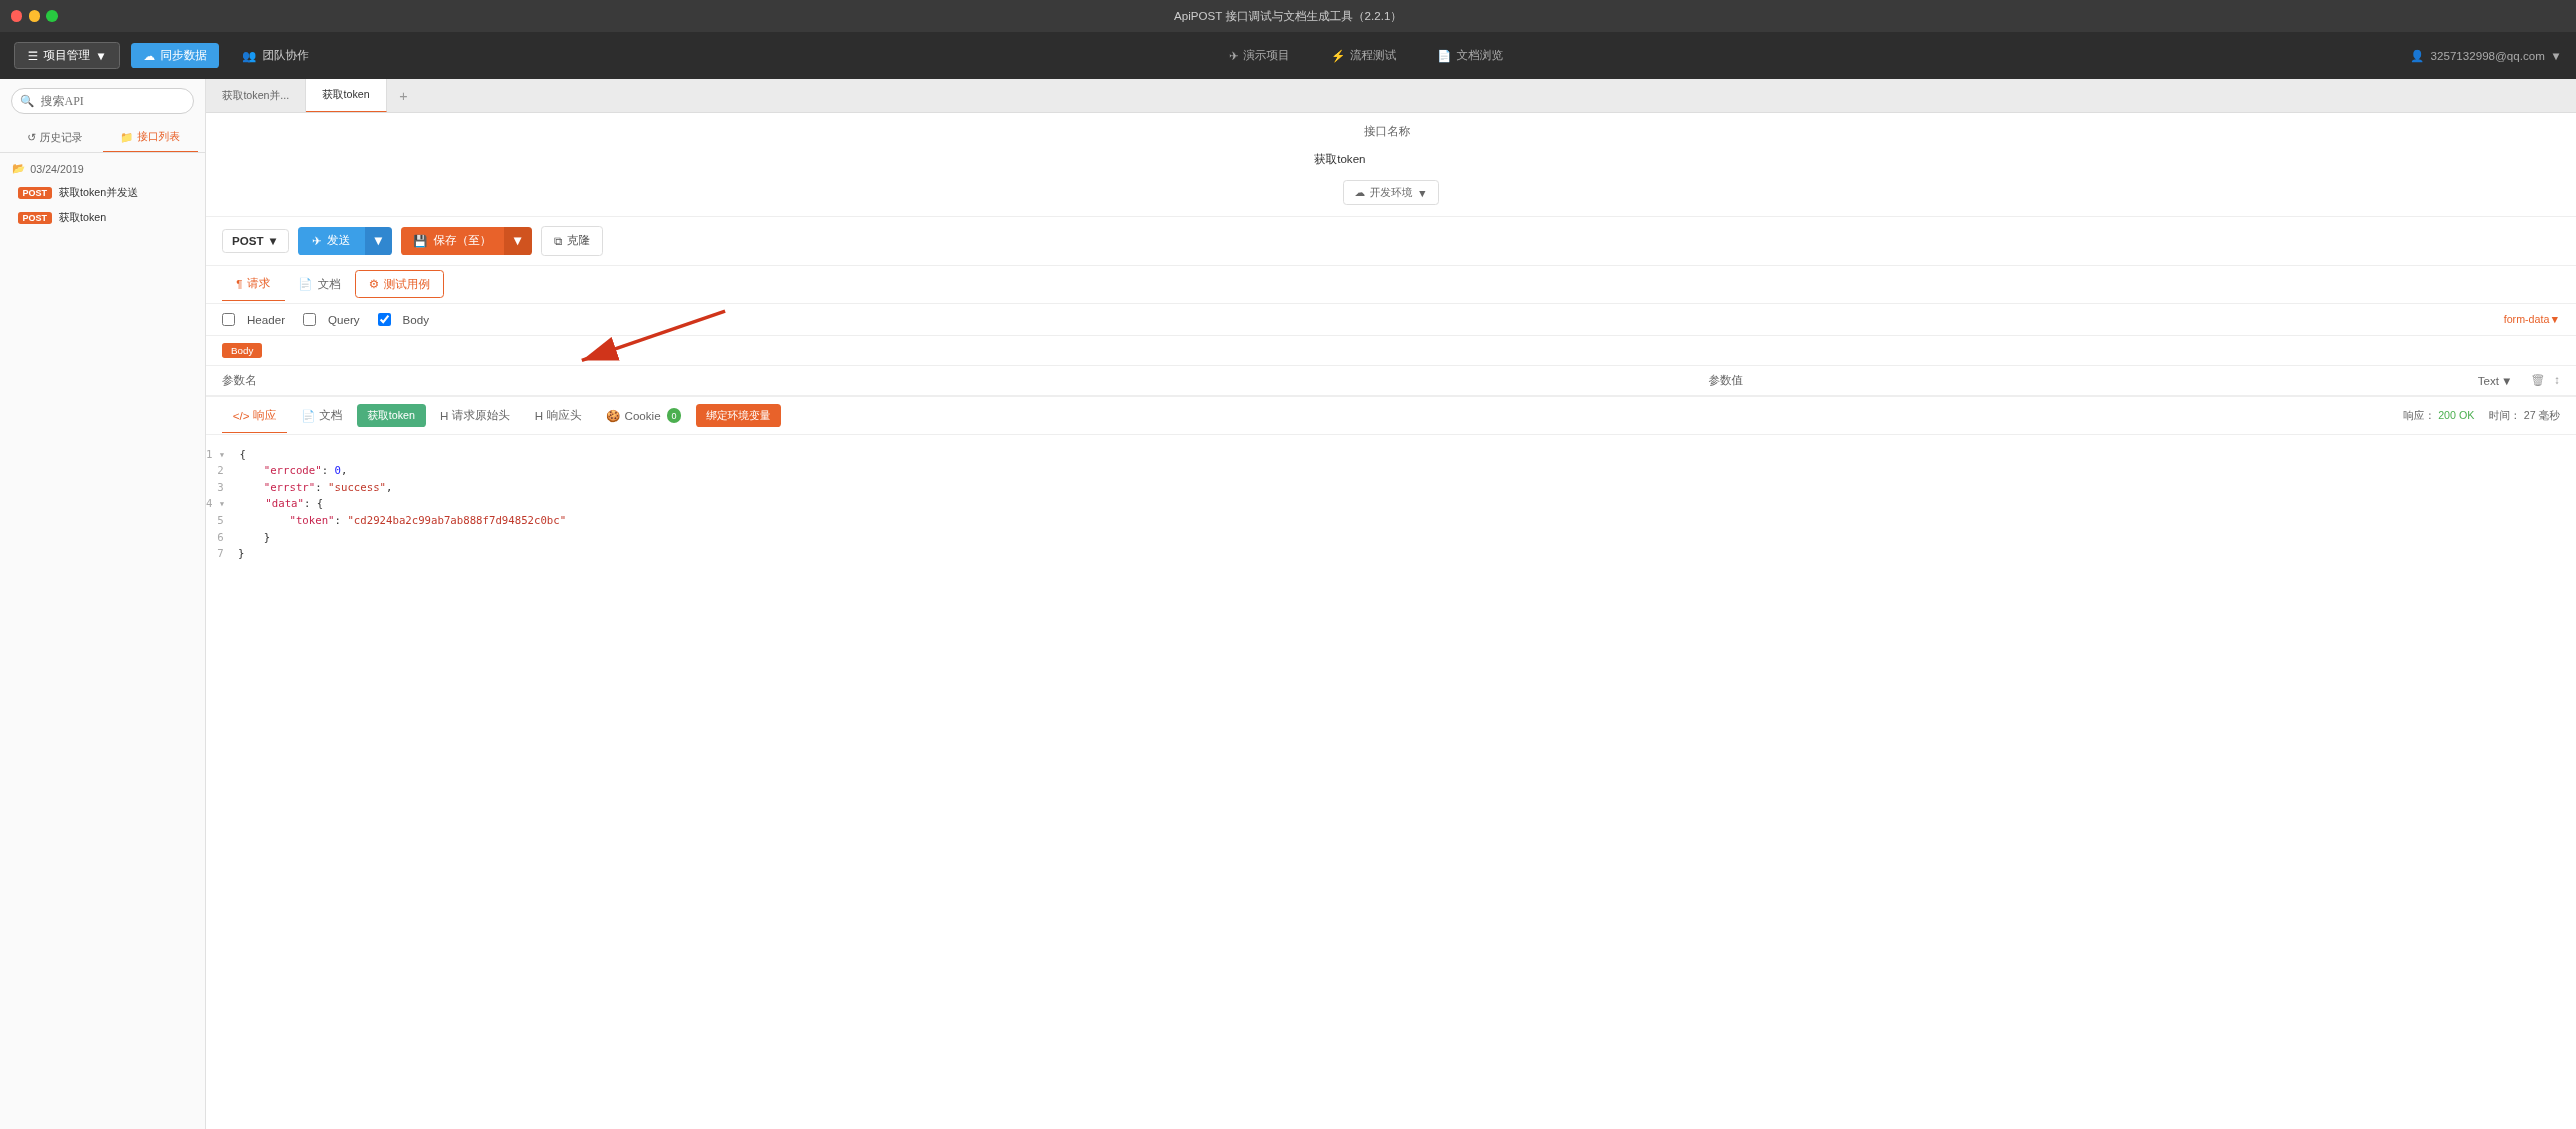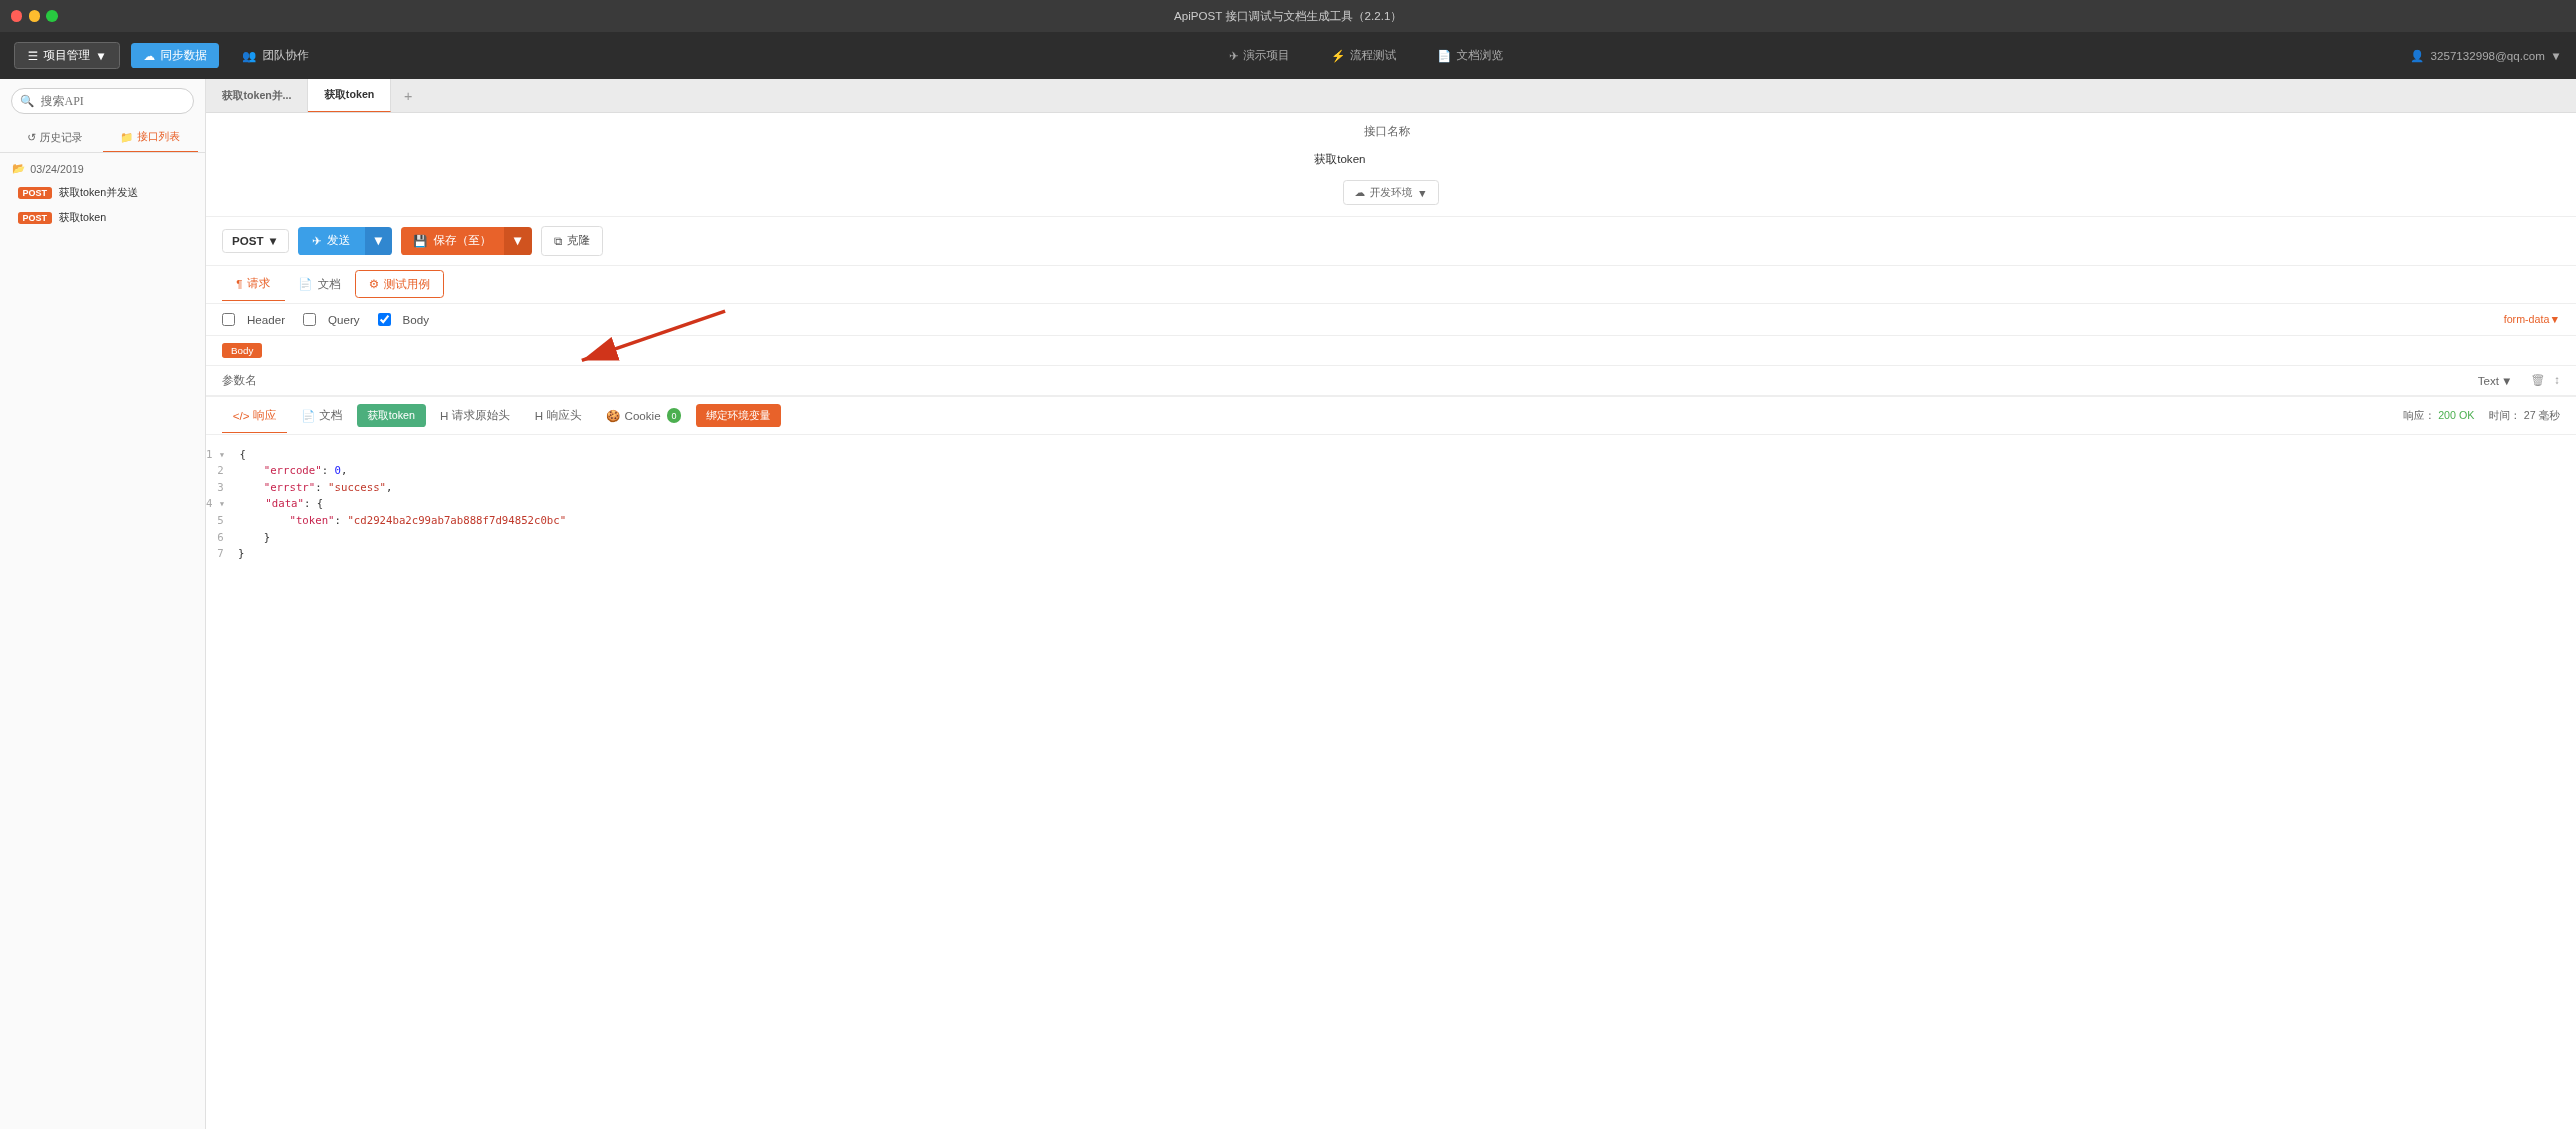--- a/index.html
+++ b/index.html
@@ -197,21 +197,20 @@
     .tab {
       padding: 7.2px 16px;
       font-size: 10.7px;
       color: #666;
       cursor: pointer;
       border-right: 0.9px solid #ddd;
       height: 100%;
       display: flex;
       align-items: center;
       background: #ebebeb;
-      font-weight: bold;
     }
     .tab.active {
       background: #fff;
       color: #333;
       border-bottom: 1.8px solid #e8622a;
     }
     .tab-add {
       padding: 7.2px 12.5px;
       font-size: 14.3px;
       color: #999;
@@ -695,20 +694,21 @@
         <span>▼</span>
       </div>
     </div>
 
     <div class="body-section">
       <span class="body-badge">Body</span>
     </div>
 
     <div class="table-header">
       <span class="col-name">参数名</span>
+      <span class="col-value">参数值</span>
       <span class="col-type">
         <span>Text</span>
         <span>▼</span>
       </span>
       <div class="col-actions">
         <span>🗑</span>
         <span>↕</span>
       </div>
     </div>
 

